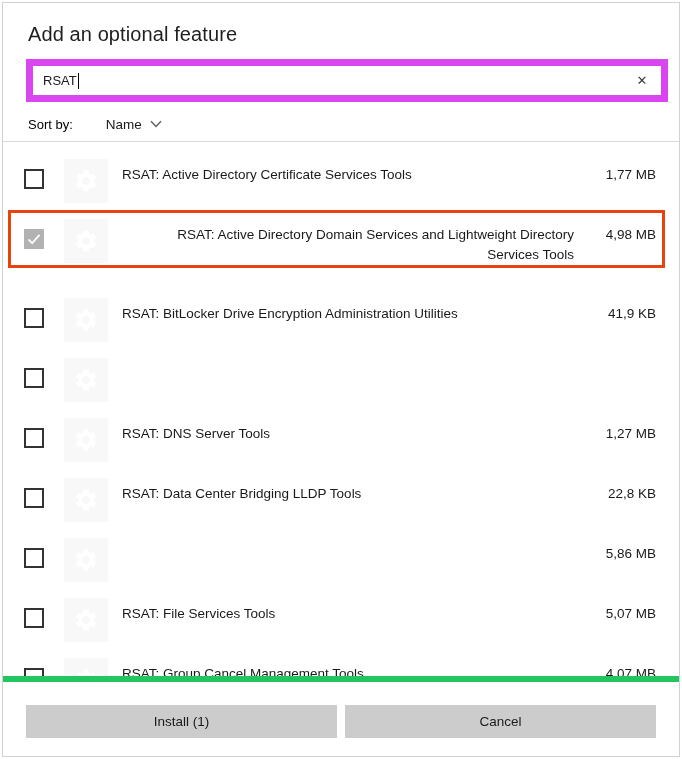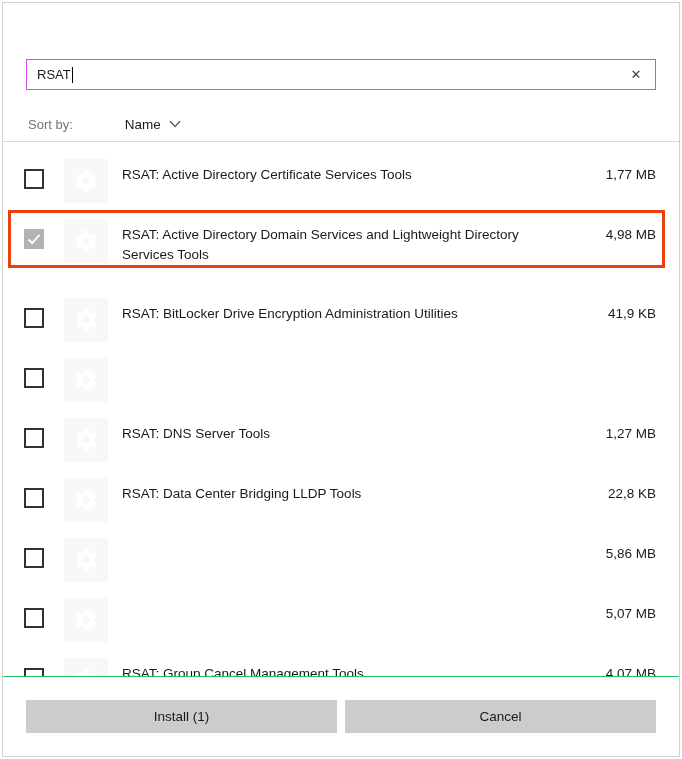--- a/index.html
+++ b/index.html
@@ -11,36 +11,36 @@
   .dialog {
     position:absolute; left:2px; top:2px; width:676px; height:753px;
     border:1px solid #d2d2d2; background:#fff; box-sizing:content-box; overflow:hidden;
   }
   .title {
     position:absolute; left:25px; top:20px;
     font-size:20px; font-weight:400; color:#1f1f1f; letter-spacing:0.1px;
   }
   .searchbox {
     position:absolute; left:23px; top:56px; width:608px; height:29px;
-    border:1px solid #d946ef; background:#fff;
+    border:7px solid #d946ef; background:#fff;
     display:flex; align-items:center; padding:0 10px; cursor:text;
   }
   .searchbox .value { font-size:13px; color:#1a1a1a; }
   .caret { display:inline-block; width:1px; height:16px; background:#000; margin-left:1px; }
   .clear-btn {
     position:absolute; right:6px; top:0; bottom:0; width:26px;
     display:flex; align-items:center; justify-content:center;
     background:none; border:none; cursor:pointer; padding:0;
     font-size:13px; color:#404040; font-family:inherit;
   }
   .sortrow {
     position:absolute; left:25px; top:111px; height:20px;
     display:flex; align-items:center; font-size:13px; cursor:pointer;
   }
-  .sortrow .sort-label { color:#737373; margin-right:22px; }
+  .sortrow .sort-label { color:#000000; margin-right:3px; }
   .sortrow .sort-value { color:#1a1a1a; font-size:13.5px;padding-left:30px; }
   .sortrow .chev { margin-left:8px; display:flex; align-items:center; }
   .divider { position:absolute; left:0; right:0; top:138px; height:1px; background:#d9d9d9; }
 
   .list { position:absolute; left:0; right:0; top:139px; bottom:0; overflow:hidden; }
   .list .row:first-child { margin-top:10px; }
   .row {
     position:relative; height:60px; box-sizing:border-box;
     padding:7px 23px 0 21px; display:flex; align-items:flex-start; cursor:pointer;
   }
@@ -50,45 +50,46 @@
     border:2px solid #333333; background:#fff; cursor:pointer;
     display:flex; align-items:center; justify-content:center;
   }
   .checkbox svg { display:none; }
   .checkbox.checked { border:none; background:#b2b2b2; }
   .checkbox.checked svg { display:block; }
   .iconbox {
     width:44px; height:44px; margin-left:20px; flex:0 0 auto; background:#f8f8f8;
     display:flex; align-items:center; justify-content:center;
   }
-  .texts { flex:1; margin-left:14px; padding-top:6px; display:flex; align-items:flex-start; }
+  .texts { flex:1; margin-left:14px; padding-top:6px; display:flex; align-items:flex-start;text-align:right; }
   .fname { font-size:13.5px; line-height:20px; color:#1a1a1a; max-width:452px; }
   .fsize { margin-left:auto; padding-left:10px; font-size:13.5px; line-height:20px; color:#1a1a1a; white-space:nowrap; }
   .annotation {
     display:none; position:absolute; left:5px; right:14px; top:-2px; height:58px;
     box-sizing:border-box; border:3px solid #e8430e; pointer-events:none;
   }
   .row.highlighted .annotation { display:block; }
 
   .footer {
     position:absolute; left:0; right:0; top:673px; bottom:0;
-    background:#fff; border-top:1px solid #22c55e;
+    background:#fff; border-top:6px solid #22c55e;
   }
   .btnrow { display:flex; gap:8px; padding:23px 23px 0 23px; }
   .btn {
     flex:1; height:33px; background:#cccccc; border:none; cursor:pointer;
     font-family:inherit; font-size:13.5px; color:#1a1a1a;
     display:flex; align-items:center; justify-content:center;
   }
 </style>
 </head>
 <body>
 
 <div class="dialog">
 
+  <div class="title">Add an optional feature</div>
 
   <div class="searchbox" role="textbox">
     <span class="value">RSAT</span>
     <span class="caret"></span>
     <button class="clear-btn">
       <span>✕</span>
     </button>
   </div>
 
   <div class="sortrow">
@@ -210,20 +211,21 @@
 
     <div class="checkbox">
       
     </div>
     <div class="iconbox">
       <svg width="26" height="26" viewBox="0 0 24 24">
         <path fill="#ffffff" d="M19.14 12.94c.04-.3.06-.61.06-.94 0-.32-.02-.64-.07-.94l2.03-1.58c.18-.14.23-.41.12-.61l-1.92-3.32c-.12-.22-.37-.29-.59-.22l-2.39.96c-.5-.38-1.03-.7-1.62-.94l-.36-2.54c-.04-.24-.24-.41-.48-.41h-3.84c-.24 0-.43.17-.47.41l-.36 2.54c-.59.24-1.13.57-1.62.94l-2.39-.96c-.22-.08-.47 0-.59.22L2.74 8.87c-.12.21-.08.47.12.61l2.03 1.58c-.05.3-.09.63-.09.94s.02.64.07.94l-2.03 1.58c-.18.14-.23.41-.12.61l1.92 3.32c.12.22.37.29.59.22l2.39-.96c.5.38 1.03.7 1.62.94l.36 2.54c.05.24.24.41.48.41h3.84c.24 0 .44-.17.47-.41l.36-2.54c.59-.24 1.13-.56 1.62-.94l2.39.96c.22.08.47 0 .59-.22l1.92-3.32c.12-.22.07-.47-.12-.61l-2.01-1.58zM12 15.6c-1.98 0-3.6-1.62-3.6-3.6s1.62-3.6 3.6-3.6 3.6 1.62 3.6 3.6-1.62 3.6-3.6 3.6z"></path>
       </svg>
     </div>
     <div class="texts">
+      <span class="fname">RSAT: File Services Tools</span>
       <span class="fsize">5,07 MB</span>
     </div>
   </div>
       <div class="row">
 
     <div class="checkbox">
       
     </div>
     <div class="iconbox">
       <svg width="26" height="26" viewBox="0 0 24 24">

